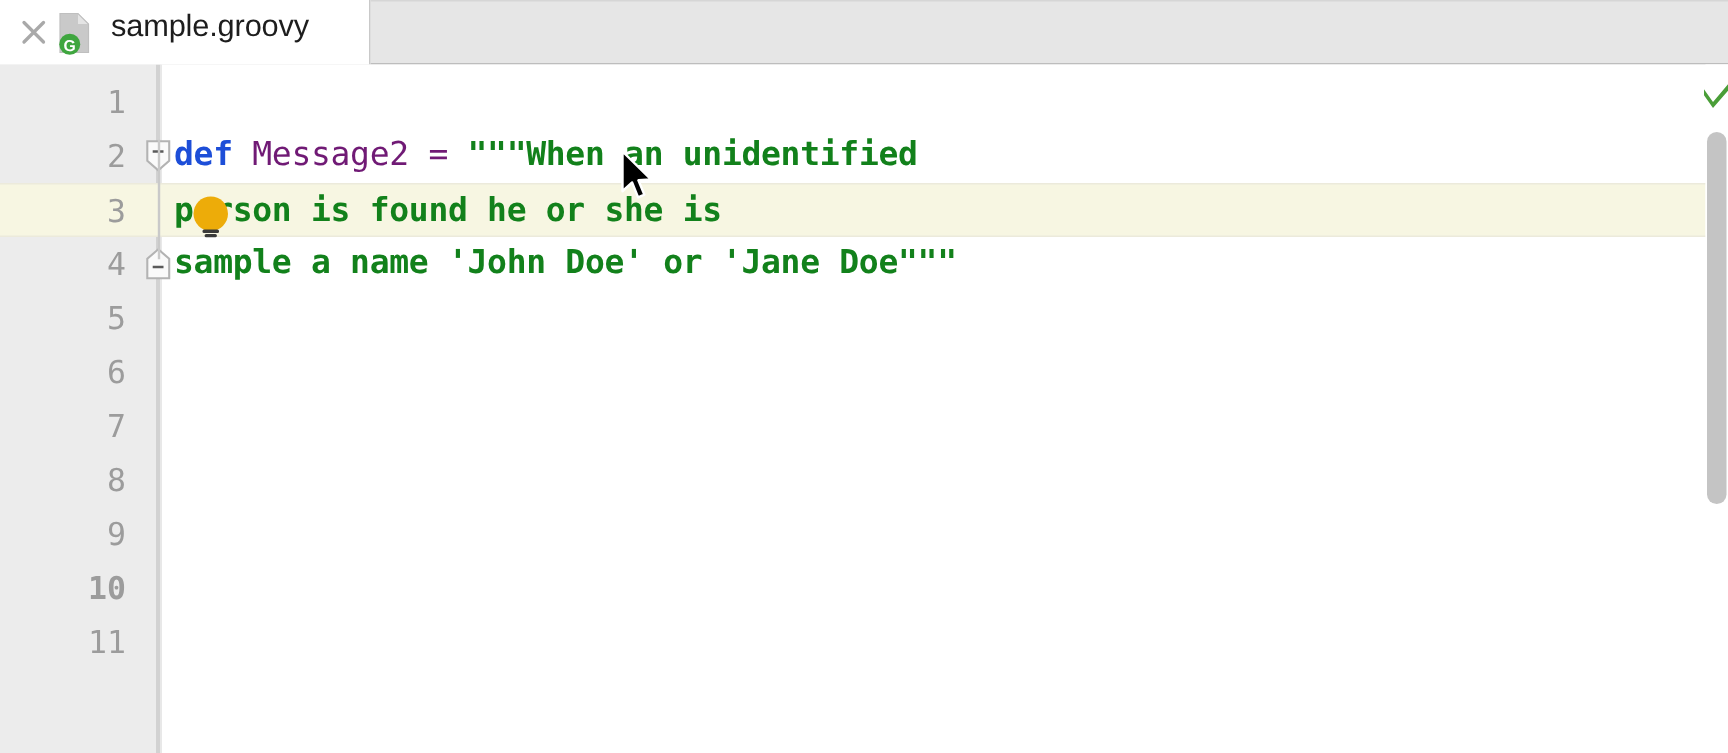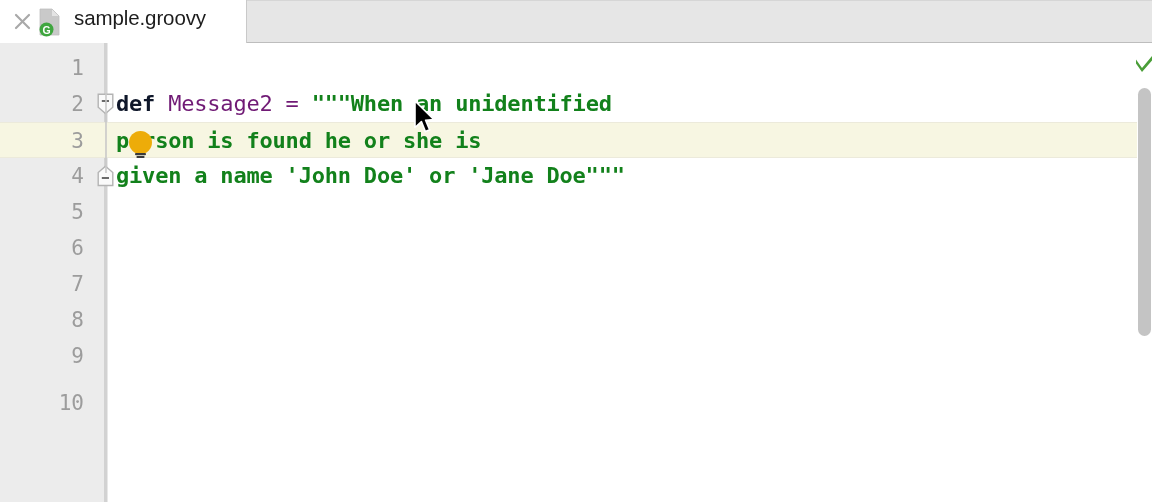--- a/index.html
+++ b/index.html
@@ -141,21 +141,21 @@
     position: absolute;
     left: 116px;
     top: 0;
     line-height: 36px;
     font-family: "DejaVu Sans Mono", "Liberation Mono", monospace;
     font-size: 22px;
     white-space: pre;
     color: #1c1c1c;
     letter-spacing: -0.2px;
   }
-  .kw   { color: #0f172a; font-weight: bold; }
+  .kw   { color: #1d4ed8; font-weight: bold; }
   .plain{ color: #701a75; }
   .str  { color: #12811b; font-weight: bold; }
 
   
   .fold {
     position: absolute;
     left: 97px;
     width: 17px; height: 22px;
     cursor: pointer;
   }
@@ -254,21 +254,21 @@
         <span class="code"><span class="kw">def</span><span class="plain"> Message2 = </span><span class="str">"""When an unidentified</span></span>
       </div>
 
       <div class="row caret" style="top:79px;">
         <span class="lnum">3</span>
         <span class="code"><span class="str">person is found he or she is</span></span>
       </div>
 
       <div class="row" style="top:115px;">
         <span class="lnum">4</span>
-        <span class="code"><span class="str">given a name 'John Doe' or 'Jane Doe"""</span></span>
+        <span class="code"><span class="str">sample a name 'John Doe' or 'Jane Doe"""</span></span>
       </div>
 
       <div class="row" style="top:151px;">
         <span class="lnum">5</span>
       </div>
 
       <div class="row" style="top:187px;">
         <span class="lnum">6</span>
       </div>
 
@@ -277,24 +277,27 @@
       </div>
 
       <div class="row" style="top:259px;">
         <span class="lnum">8</span>
       </div>
 
       <div class="row" style="top:295px;">
         <span class="lnum">9</span>
       </div>
 
-      <div class="row" style="top:342px;">
+      <div class="row" style="top:331px;font-weight:bold;">
         <span class="lnum">10</span>
       </div>
 
+      <div class="row" style="top:367px;">
+        <span class="lnum">11</span>
+      </div>
     </div>
 
     <span class="fold" style="top:50px;">
       <svg width="17" height="22" viewBox="0 0 17 22">
         <path d="M1.2 1.2 h14.6 v13 l-7.3 6.3 l-7.3 -6.3 z" fill="#fafafa" stroke="#b3b3b3" stroke-width="1.4"></path>
         <line x1="4.8" y1="8" x2="12" y2="8" stroke="#5a5a5a" stroke-width="1.8"></line>
       </svg>
     </span>
 
     <span class="fold" style="top:122px;">

